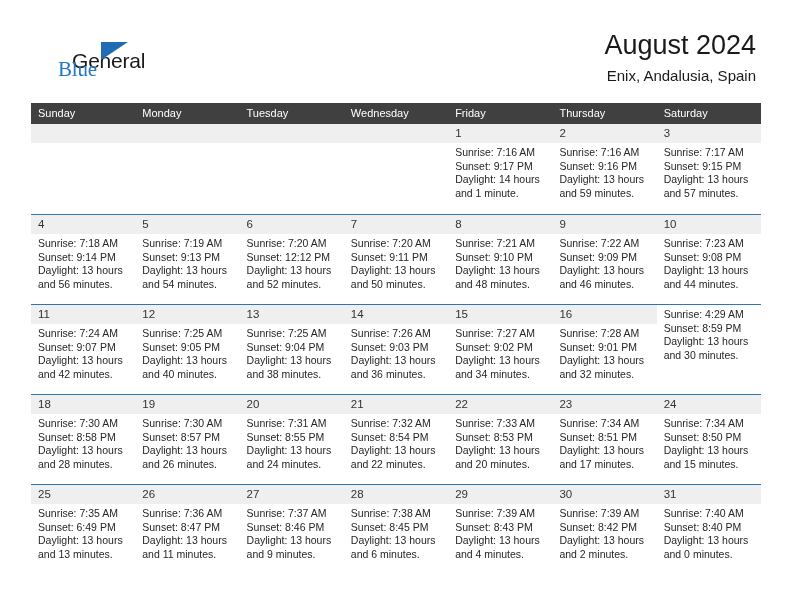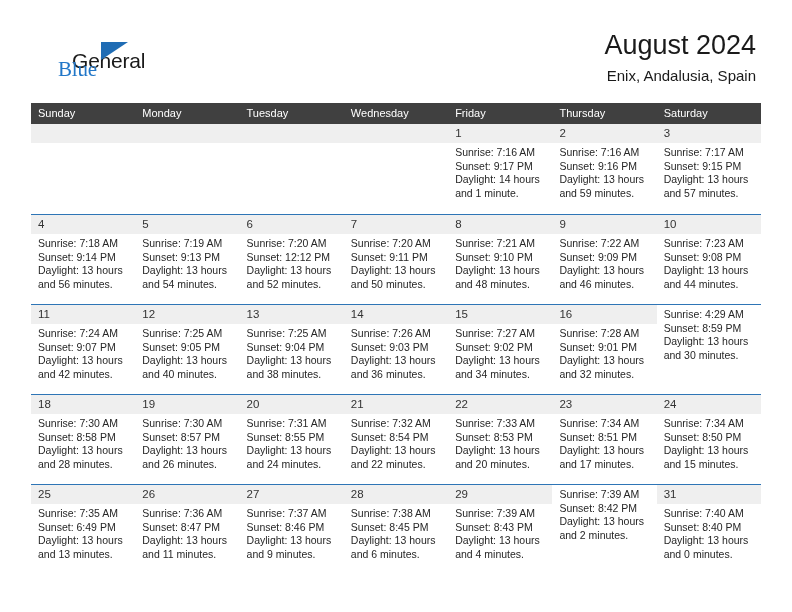--- a/index.html
+++ b/index.html
@@ -457,20 +457,21 @@
           <div class="day-cell">
             <div class="day-num">29</div>
             <div class="day-body">
               <div class="day-line">Sunrise: 7:39 AM</div>
               <div class="day-line">Sunset: 8:43 PM</div>
               <div class="day-line">Daylight: 13 hours</div>
               <div class="day-line">and 4 minutes.</div>
             </div>
           </div>
           <div class="day-cell">
+            <div class="day-num">30</div>
             <div class="day-body">
               <div class="day-line">Sunrise: 7:39 AM</div>
               <div class="day-line">Sunset: 8:42 PM</div>
               <div class="day-line">Daylight: 13 hours</div>
               <div class="day-line">and 2 minutes.</div>
             </div>
           </div>
           <div class="day-cell">
             <div class="day-num">31</div>
             <div class="day-body">

